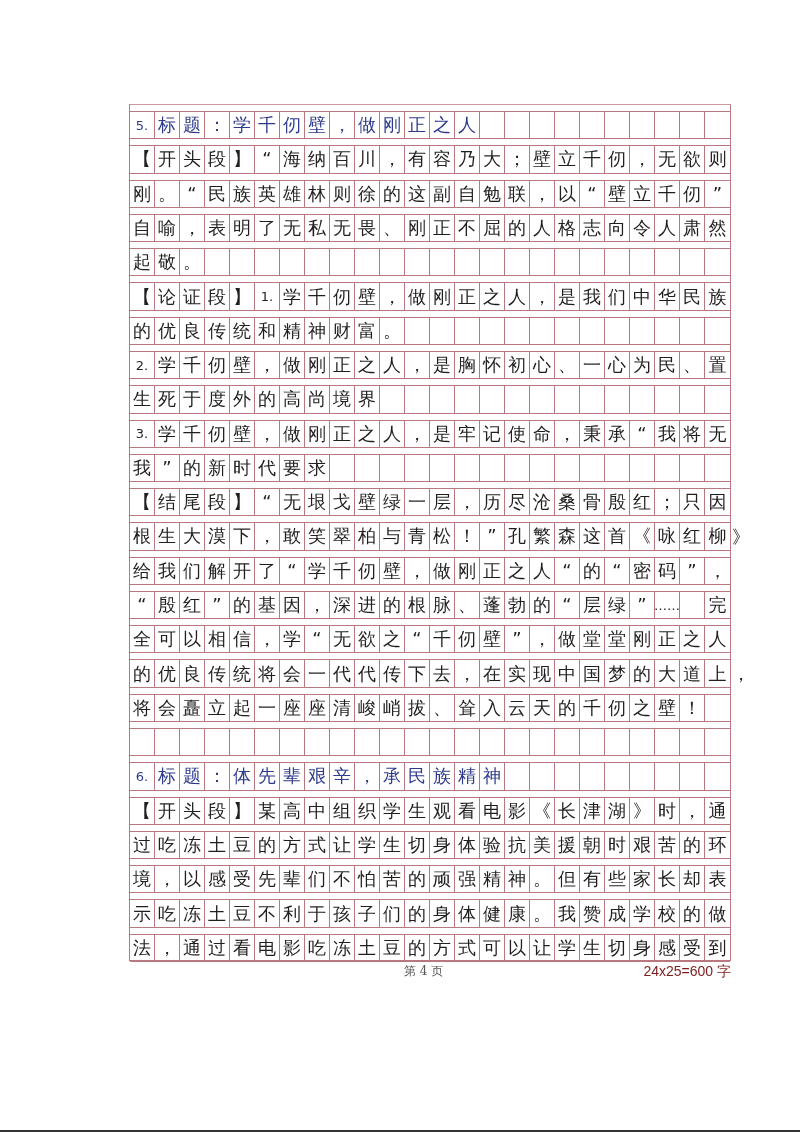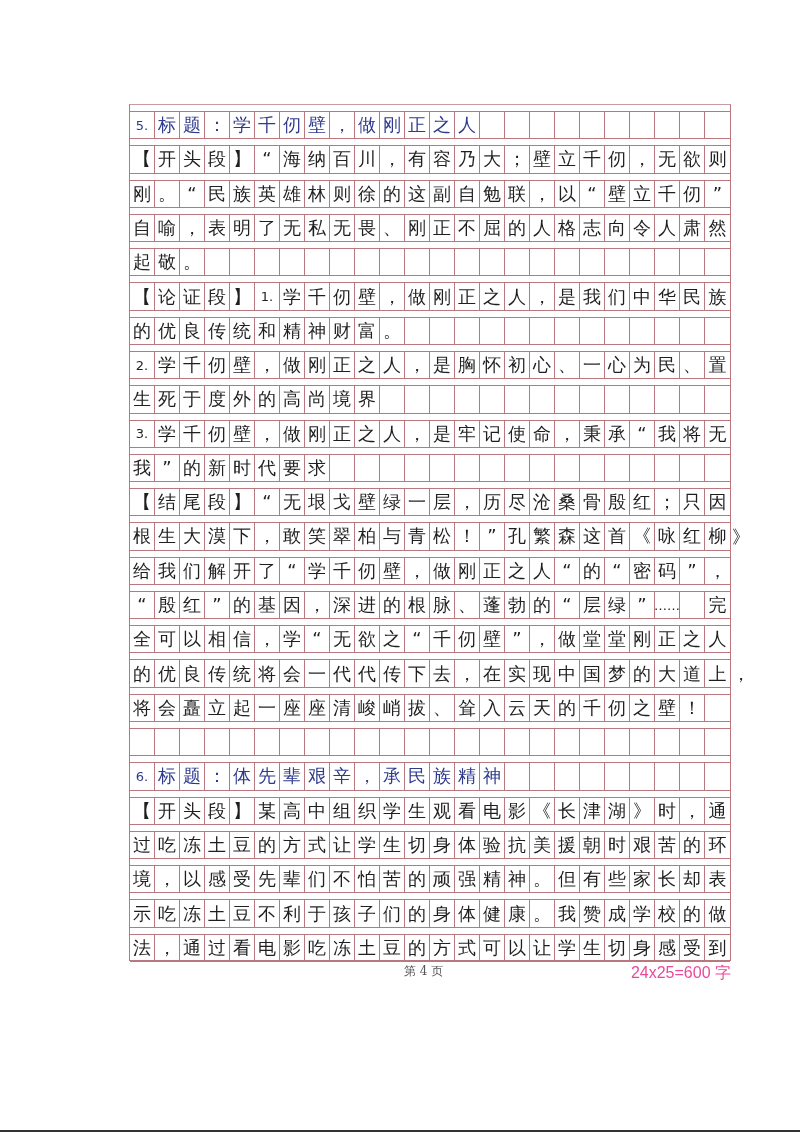--- a/index.html
+++ b/index.html
@@ -35,21 +35,21 @@
   .cell.small { font-size: 13px; }
   .row.title .cell { color: #2e3a8c; }
   .overflow {
     position: absolute; top: 9px; left: 602px; font-size: 18px; color: #1f1f1f;
   }
   #footer-page {
     position: absolute; top: 963px; left: 404px; font-size: 12px; color: #555;
     font-family: "DejaVu Serif", serif;
   }
   #footer-count {
-    position: absolute; top: 963px; right: 69px; font-size: 16px; color: #ec4899;
+    position: absolute; top: 963px; right: 69px; font-size: 14px; color: #7f1d1d;
     font-family: "Liberation Sans", sans-serif;
     text-align: right;
   }
   #bottom-bar {
     position: absolute; left: 0; right: 0; bottom: 0; height: 2px; background: #333;
   }
 </style>
 </head>
 <body>
 

